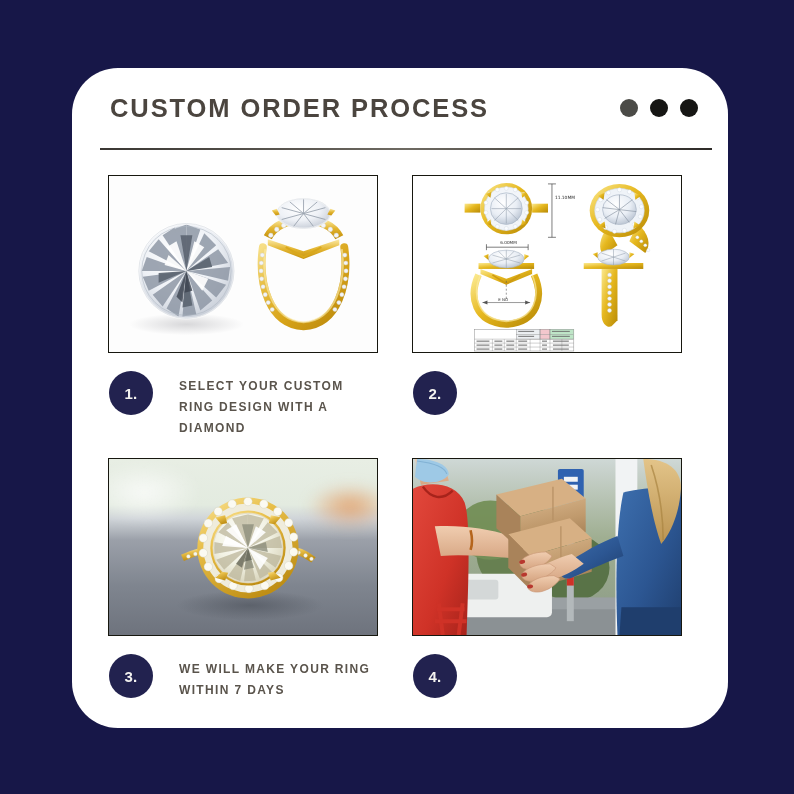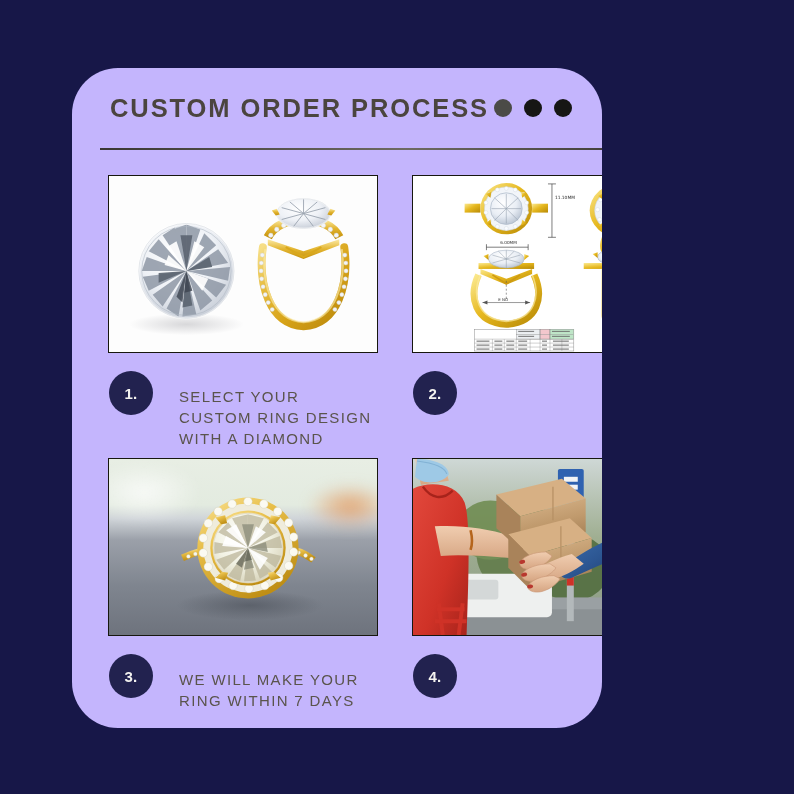--- a/index.html
+++ b/index.html
@@ -17,23 +17,23 @@
     width: 794px;
     height: 794px;
     background: #171748;
   }
 
   
   #card {
     position: absolute;
     left: 72px;
     top: 68px;
-    width: 530px;
+    width: 656px;
     height: 660px;
-    background: #c4b5fd;
+    background: #ffffff;
     border-radius: 46px;
     overflow: hidden;
   }
 
   
   #header {
     position: absolute;
     left: 0; top: 0;
     width: 100%;
     height: 80px;
@@ -114,23 +114,23 @@
     display: flex;
     align-items: center;
     justify-content: center;
     letter-spacing: 0.3px;
     margin-left: 1px;
     margin-top: 1px;
   }
 
   .step-text {
     margin-left: 26px;
-    margin-top: 16px;
-    font-size: 15px;
-    font-weight: normal;
+    margin-top: 6px;
+    font-size: 12px;
+    font-weight: bold;
     letter-spacing: 1.35px;
     line-height: 21px;
     color: #5a544c;
     text-transform: uppercase;
     max-width: 195px;
   }
 
   
 
   .art { position: absolute; inset: 0; }

